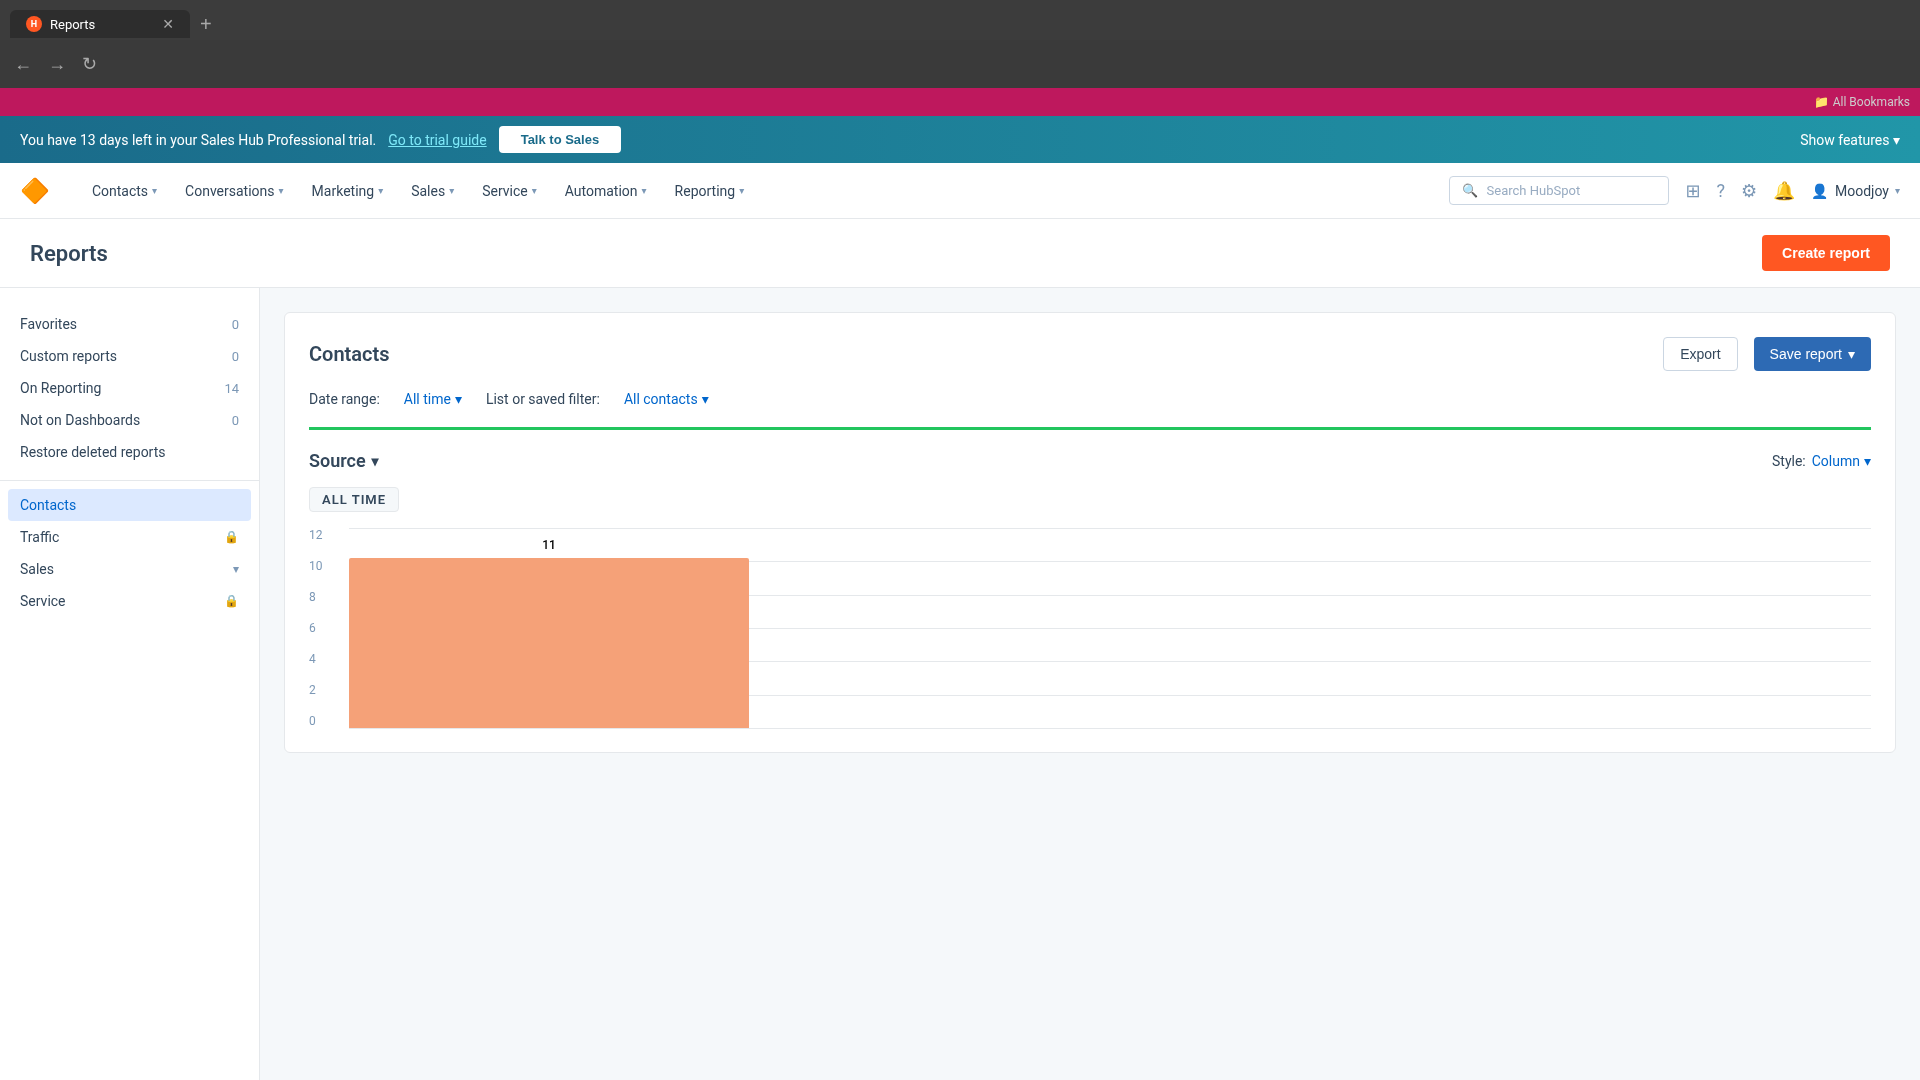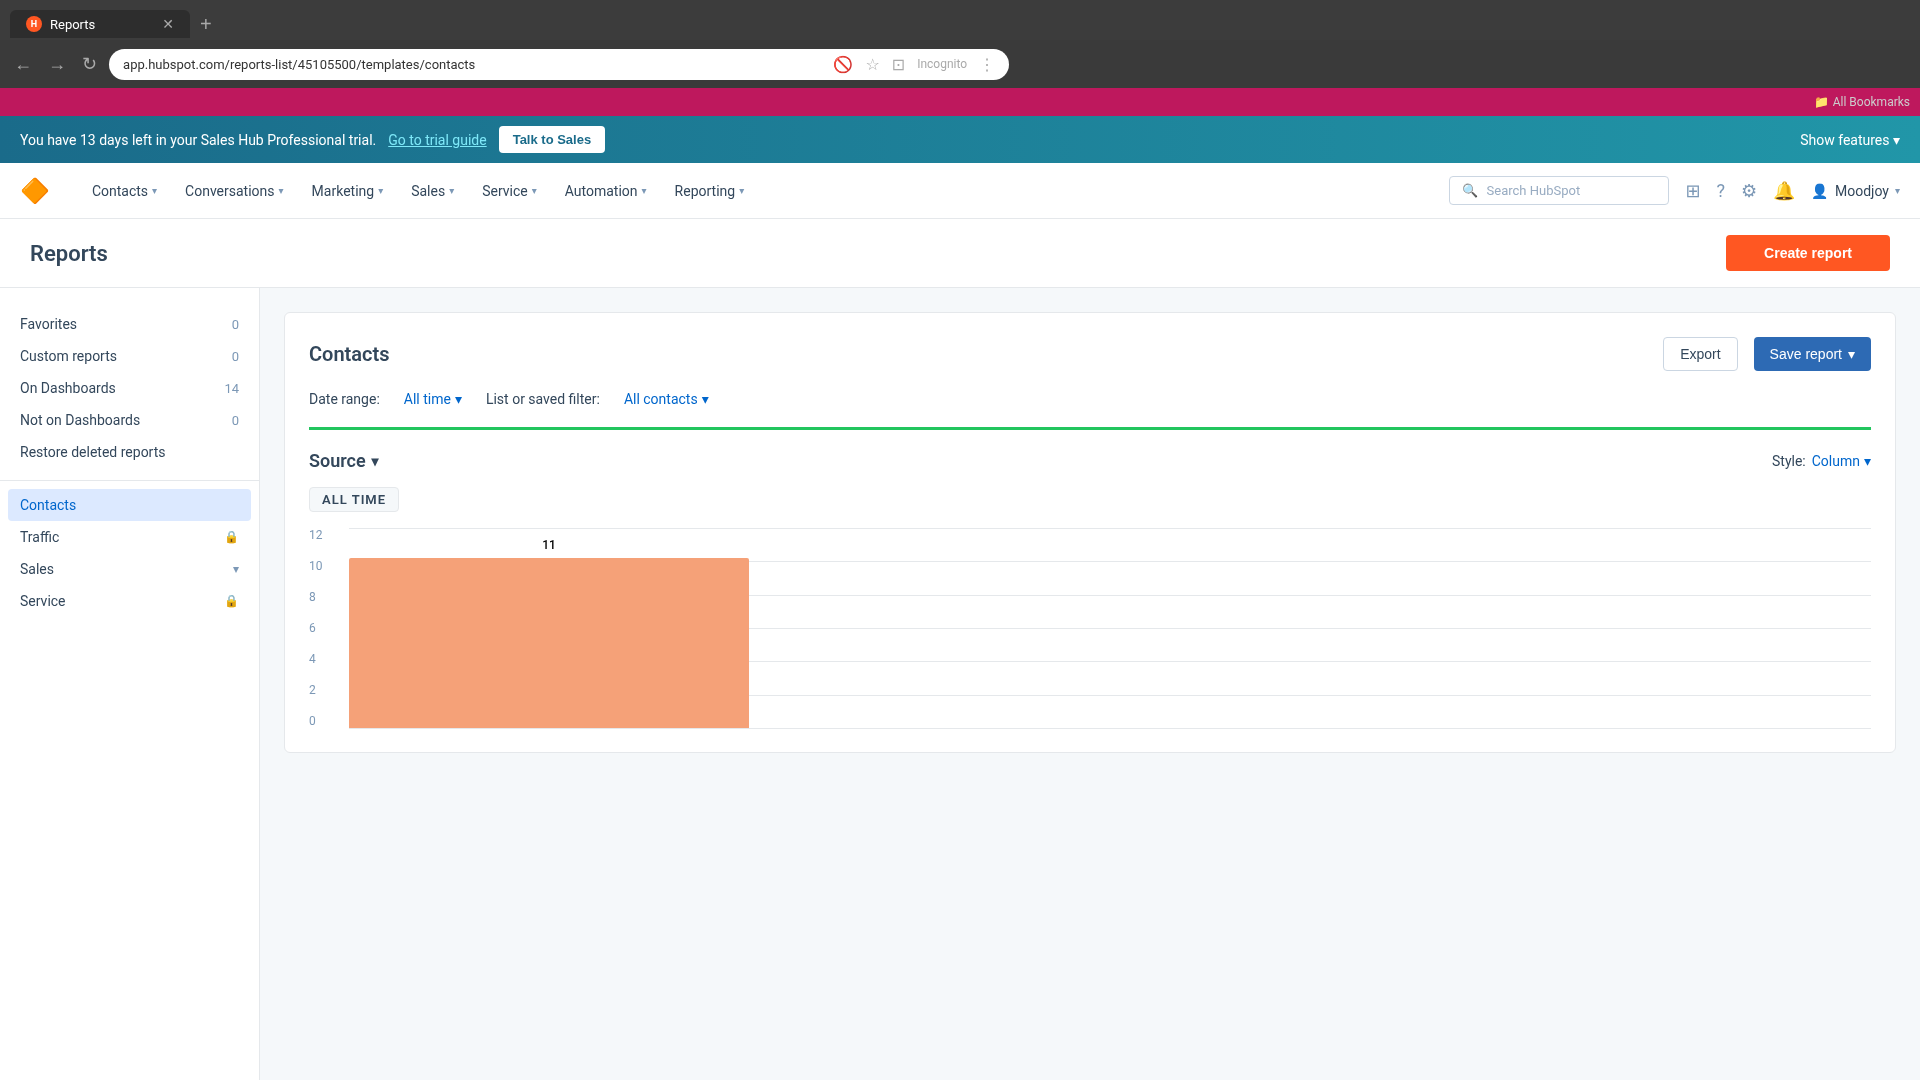--- a/index.html
+++ b/index.html
@@ -15,38 +15,38 @@
     .browser-controls { background: #3a3a3a; display: flex; align-items: center; padding: 6px 10px; gap: 8px; height: 48px; }
     .nav-btn { background: none; border: none; color: #aaa; font-size: 18px; cursor: pointer; padding: 4px; border-radius: 50%; }
     .address-bar { flex: 1; background: #fff; border-radius: 20px; padding: 6px 14px; font-size: 13px; color: #333; display: flex; align-items: center; max-width: 900px; }
     .address-bar-icons { display: flex; align-items: center; gap: 12px; margin-left: auto; }
     .addr-icon { color: #aaa; font-size: 16px; cursor: pointer; }
     .bookmarks-bar { background: #be185d; padding: 4px 10px; display: flex; align-items: center; justify-content: flex-end; font-size: 12px; color: #ccc; height: 28px; }
 
     
     .trial-banner { background: linear-gradient(90deg, #1a6b8a, #2196a8); color: white; padding: 10px 20px; display: flex; align-items: center; gap: 12px; font-size: 14px; }
     .trial-banner a { color: #7ee8f8; text-decoration: underline; cursor: pointer; }
-    .trial-btn { background: white; color: #1a6b8a; border: none; padding: 6px 14px; border-radius: 4px; font-size: 13px; font-weight: 600; cursor: pointer; }
+    .trial-btn { background: white; color: #1a6b8a; border: none; padding: 6px 22px; border-radius: 4px; font-size: 13px; font-weight: 600; cursor: pointer; }
     .trial-banner-right { margin-left: auto; color: white; cursor: pointer; font-size: 14px; }
 
     
     .top-nav { background: #fff; border-bottom: 1px solid #e5e8eb; display: flex; align-items: center; padding: 0 20px; height: 56px; }
     .hubspot-logo { color: #ff5722; font-size: 24px; font-weight: bold; margin-right: 30px; }
     .nav-links { display: flex; align-items: center; gap: 4px; flex: 1; }
     .nav-link { padding: 8px 12px; font-size: 14px; color: #33475b; cursor: pointer; display: flex; align-items: center; gap: 4px; border-radius: 4px; }
     .nav-chevron { font-size: 10px; color: #7c98b6; }
     .top-nav-right { display: flex; align-items: center; gap: 16px; margin-left: auto; }
     .top-nav-icon { color: #7c98b6; font-size: 18px; cursor: pointer; }
     .search-box { border: 1px solid #cbd6e2; border-radius: 4px; padding: 6px 12px; font-size: 13px; width: 220px; display: flex; align-items: center; gap: 8px; color: #99acc2; }
     .user-avatar { display: flex; align-items: center; gap: 6px; font-size: 14px; color: #33475b; cursor: pointer; }
 
     
     .page-header { background: #fff; border-bottom: 1px solid #e5e8eb; padding: 16px 30px; display: flex; align-items: center; justify-content: space-between; }
     .page-title { font-size: 22px; font-weight: 600; color: #33475b; }
-    .create-report-btn { background: #ff5722; color: white; border: none; padding: 10px 38px; border-radius: 4px; font-size: 14px; font-weight: 600; cursor: pointer; }
+    .create-report-btn { background: #ff5722; color: white; border: none; padding: 10px 20px; border-radius: 4px; font-size: 14px; font-weight: 600; cursor: pointer; }
 
     .main-layout { display: flex; height: calc(1080px - 40px - 48px - 28px - 44px - 56px - 60px); }
 
     
     .sidebar { width: 260px; background: #fff; border-right: 1px solid #e5e8eb; padding: 16px 0; overflow-y: auto; flex-shrink: 0; }
     .sidebar-section { padding: 4px 0; }
     .sidebar-item { display: flex; align-items: center; justify-content: space-between; padding: 8px 20px; font-size: 14px; color: #33475b; cursor: pointer; }
     .sidebar-count { color: #7c98b6; font-size: 13px; }
     .sidebar-divider { height: 1px; background: #e5e8eb; margin: 8px 0; }
     .sidebar-section-title { padding: 12px 20px 6px; font-size: 12px; font-weight: 600; color: #7c98b6; text-transform: uppercase; letter-spacing: 0.5px; display: flex; align-items: center; gap: 8px; }
@@ -89,30 +89,20 @@
       <div class="tab-icon">H</div>
       <span>Reports</span>
       <span class="tab-close">✕</span>
     </div>
     <button class="tab-add">+</button>
   </div>
   <div class="browser-controls">
     <button class="nav-btn">←</button>
     <button class="nav-btn">→</button>
     <button class="nav-btn">↻</button>
-    <div class="address-bar">
-      <span>app.hubspot.com/reports-list/45105500/templates/contacts</span>
-      <div class="address-bar-icons">
-        <span class="addr-icon">🚫</span>
-        <span class="addr-icon">☆</span>
-        <span class="addr-icon">⊡</span>
-        <span class="addr-icon" style="font-size:12px;color:#aaa;">Incognito</span>
-        <span class="addr-icon">⋮</span>
-      </div>
-    </div>
   </div>
   <div class="bookmarks-bar">
     <span>📁 <span>All Bookmarks</span></span>
   </div>
 </div>
 
 <div class="trial-banner">
   <span>You have 13 days left in your Sales Hub Professional trial.</span>
   <a>Go to trial guide</a>
   <button class="trial-btn">Talk to Sales</button>
@@ -179,21 +169,21 @@
     <div class="sidebar-section">
       <div class="sidebar-item">
         <span>Favorites</span>
         <span class="sidebar-count">0</span>
       </div>
       <div class="sidebar-item">
         <span>Custom reports</span>
         <span class="sidebar-count">0</span>
       </div>
       <div class="sidebar-item">
-        <span>On Dashboards</span>
+        <span>On Reporting</span>
         <span class="sidebar-count">14</span>
       </div>
       <div class="sidebar-item">
         <span>Not on Dashboards</span>
         <span class="sidebar-count">0</span>
       </div>
       <div class="sidebar-item">
         <span>Restore deleted reports</span>
       </div>
     </div>

